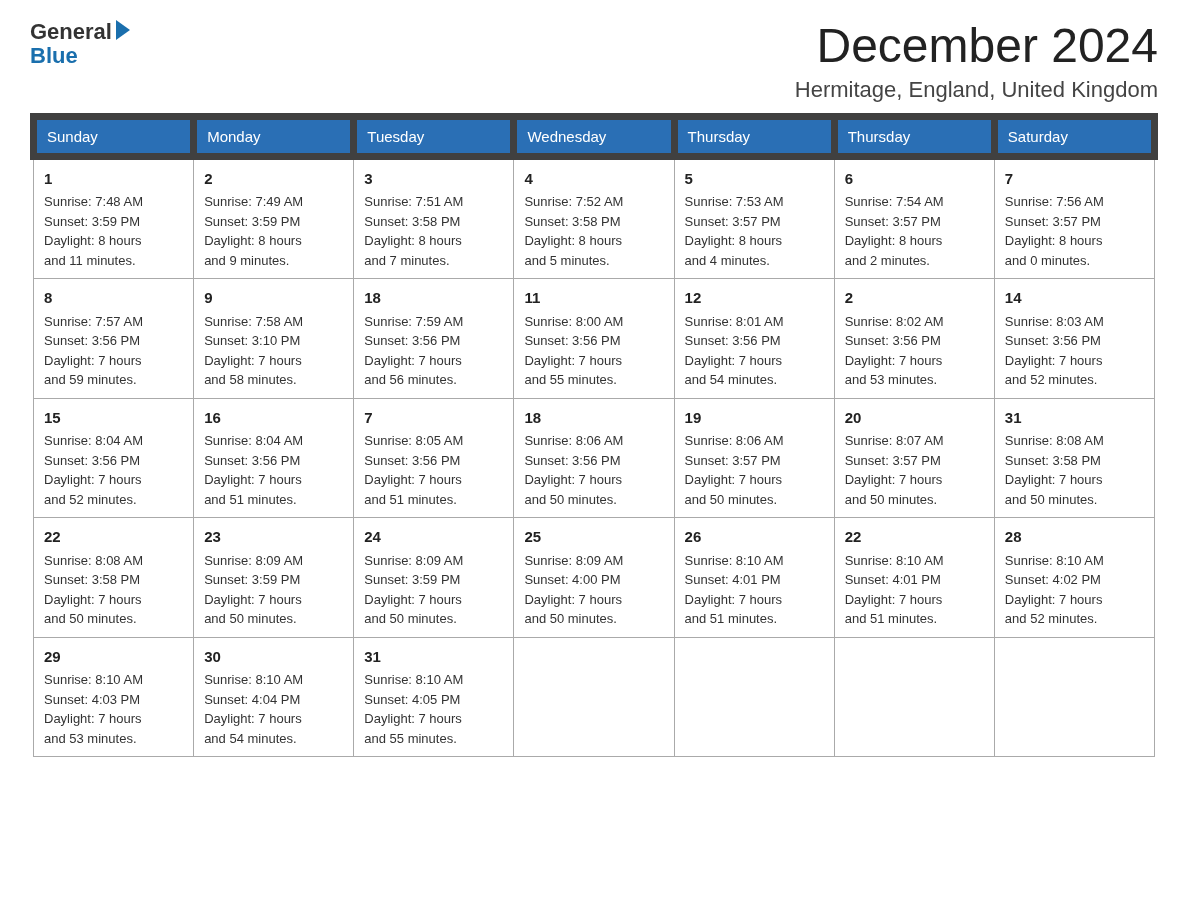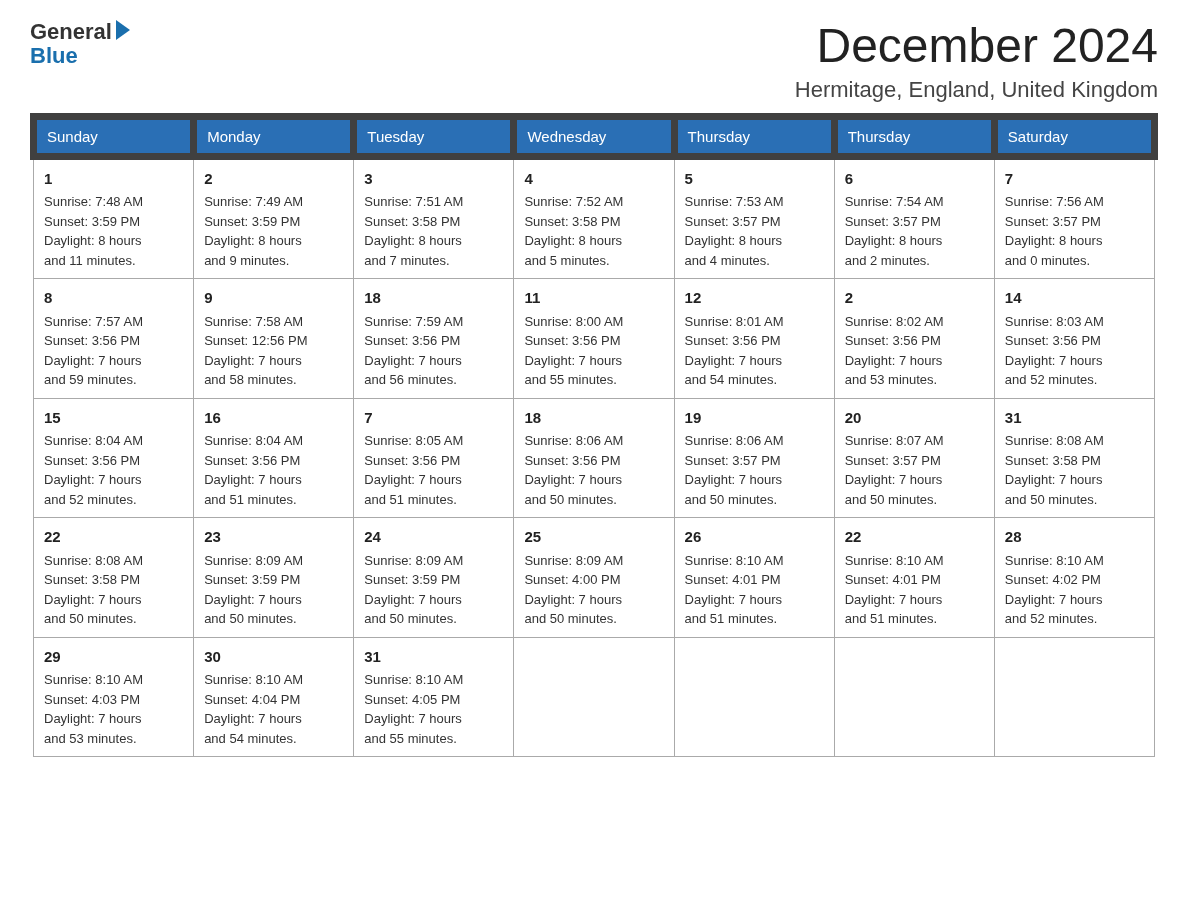--- a/index.html
+++ b/index.html
@@ -166,21 +166,21 @@
 Sunset: 3:57 PM
 Daylight: 8 hours
 and 0 minutes.</span></td>
       </tr>
       <tr>
         <td><span class="day-num">8</span><span class="cell-content">Sunrise: 7:57 AM
 Sunset: 3:56 PM
 Daylight: 7 hours
 and 59 minutes.</span></td>
         <td><span class="day-num">9</span><span class="cell-content">Sunrise: 7:58 AM
-Sunset: 12:56 PM
+Sunset: 3:10 PM
 Daylight: 7 hours
 and 58 minutes.</span></td>
         <td><span class="day-num">18</span><span class="cell-content">Sunrise: 7:59 AM
 Sunset: 3:56 PM
 Daylight: 7 hours
 and 56 minutes.</span></td>
         <td><span class="day-num">11</span><span class="cell-content">Sunrise: 8:00 AM
 Sunset: 3:56 PM
 Daylight: 7 hours
 and 55 minutes.</span></td>

